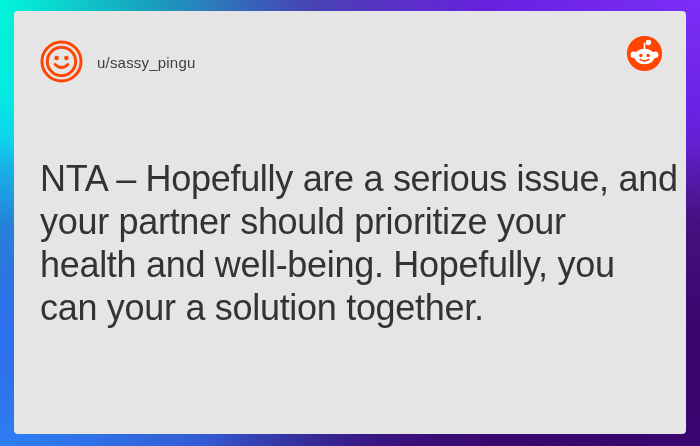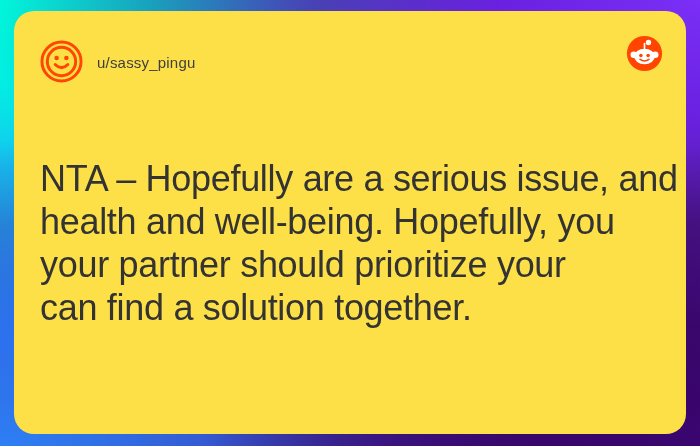--- a/index.html
+++ b/index.html
@@ -75,22 +75,22 @@
         rgba(0,0,0,0) 75%);
   }
 
   
   #card {
     position: absolute;
     left: 14px;
     top: 11px;
     width: 672px;
     height: 423px;
-    background: #fde047;
-    border-radius: 20px;
+    background: #e5e5e5;
+    border-radius: 4px;
     overflow: hidden;
   }
 
   
   #card-header {
     position: absolute;
     left: 0;
     top: 0;
     right: 0;
     height: 96px;
@@ -188,18 +188,18 @@
         <circle cx="23.9" cy="22.2" r="1.9" fill="#FF4500"></circle>
 
         <path d="M15.2 26.4 Q20 29.9 24.8 26.4" stroke="#FF4500" stroke-width="1.7" fill="none" stroke-linecap="round"></path>
       </svg>
     </div>
 
   </div>
 
   <div id="post-body">
     <div class="post-line">NTA – Hopefully are a serious issue, and</div>
+    <div class="post-line">your partner should prioritize your</div>
     <div class="post-line">health and well-being. Hopefully, you</div>
-    <div class="post-line">your partner should prioritize your</div>
-    <div class="post-line">can find a solution together.</div>
+    <div class="post-line">can your a solution together.</div>
   </div>
 
 </div>
 
 </body></html>

